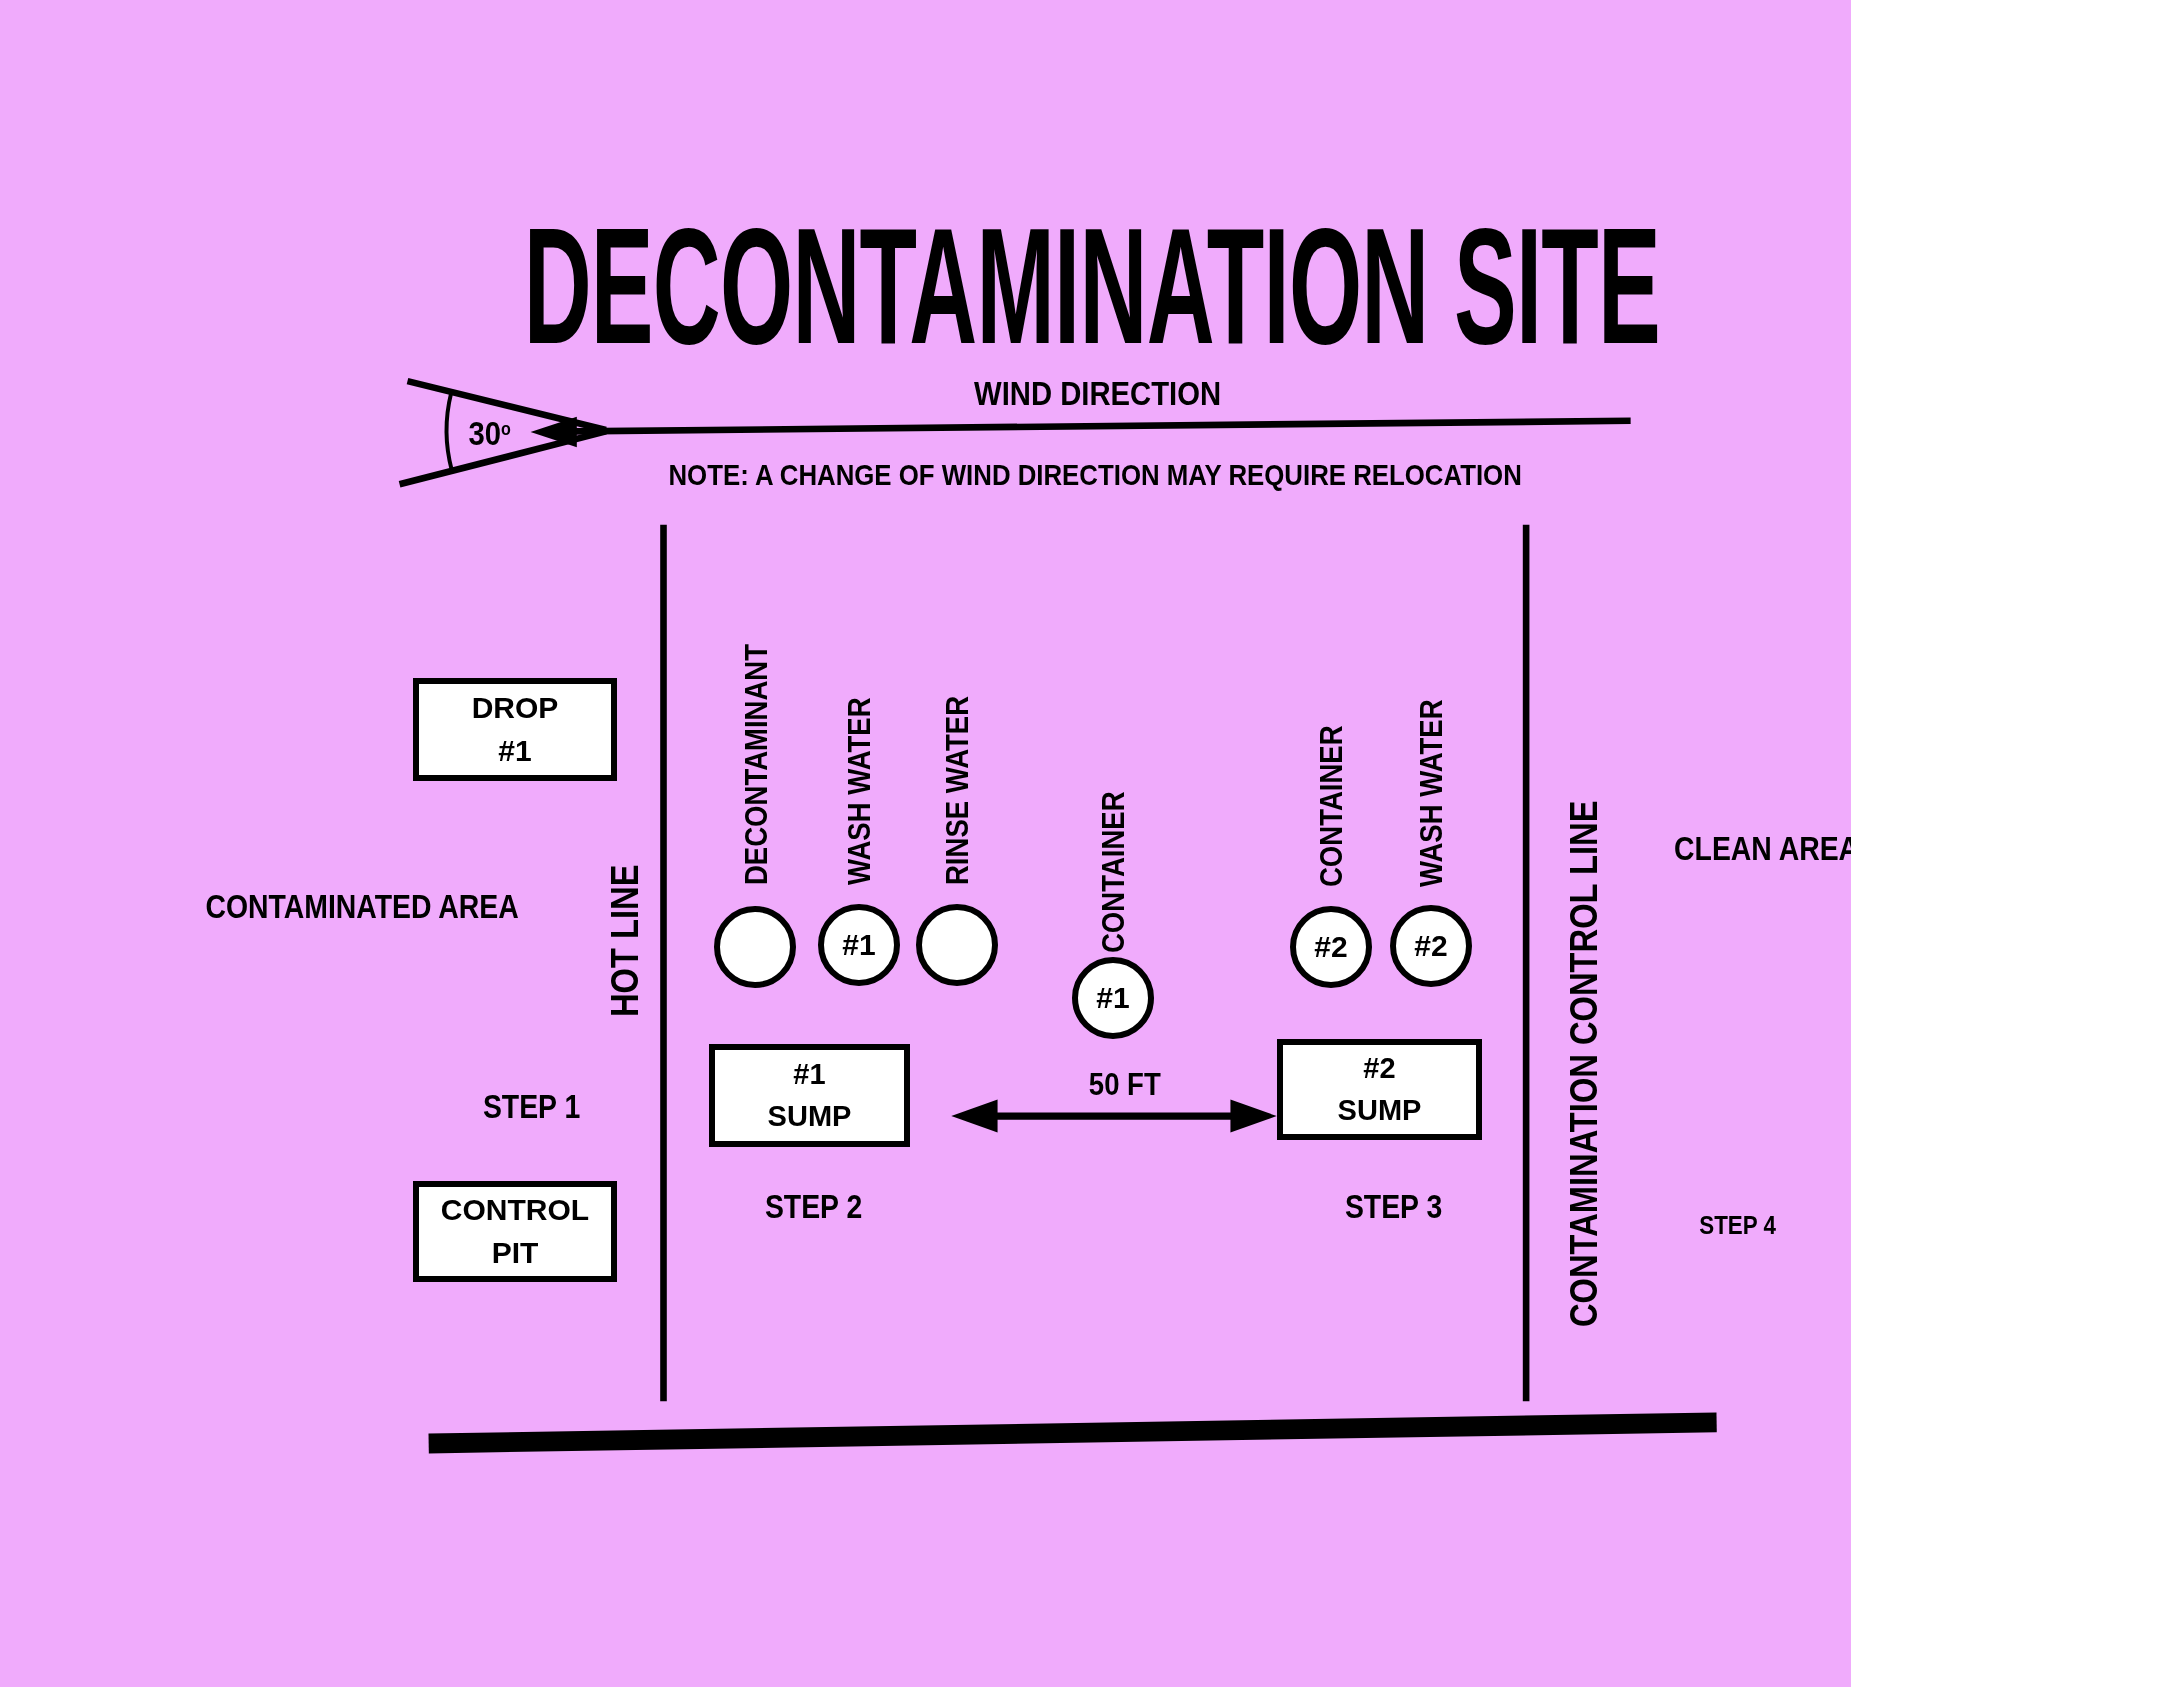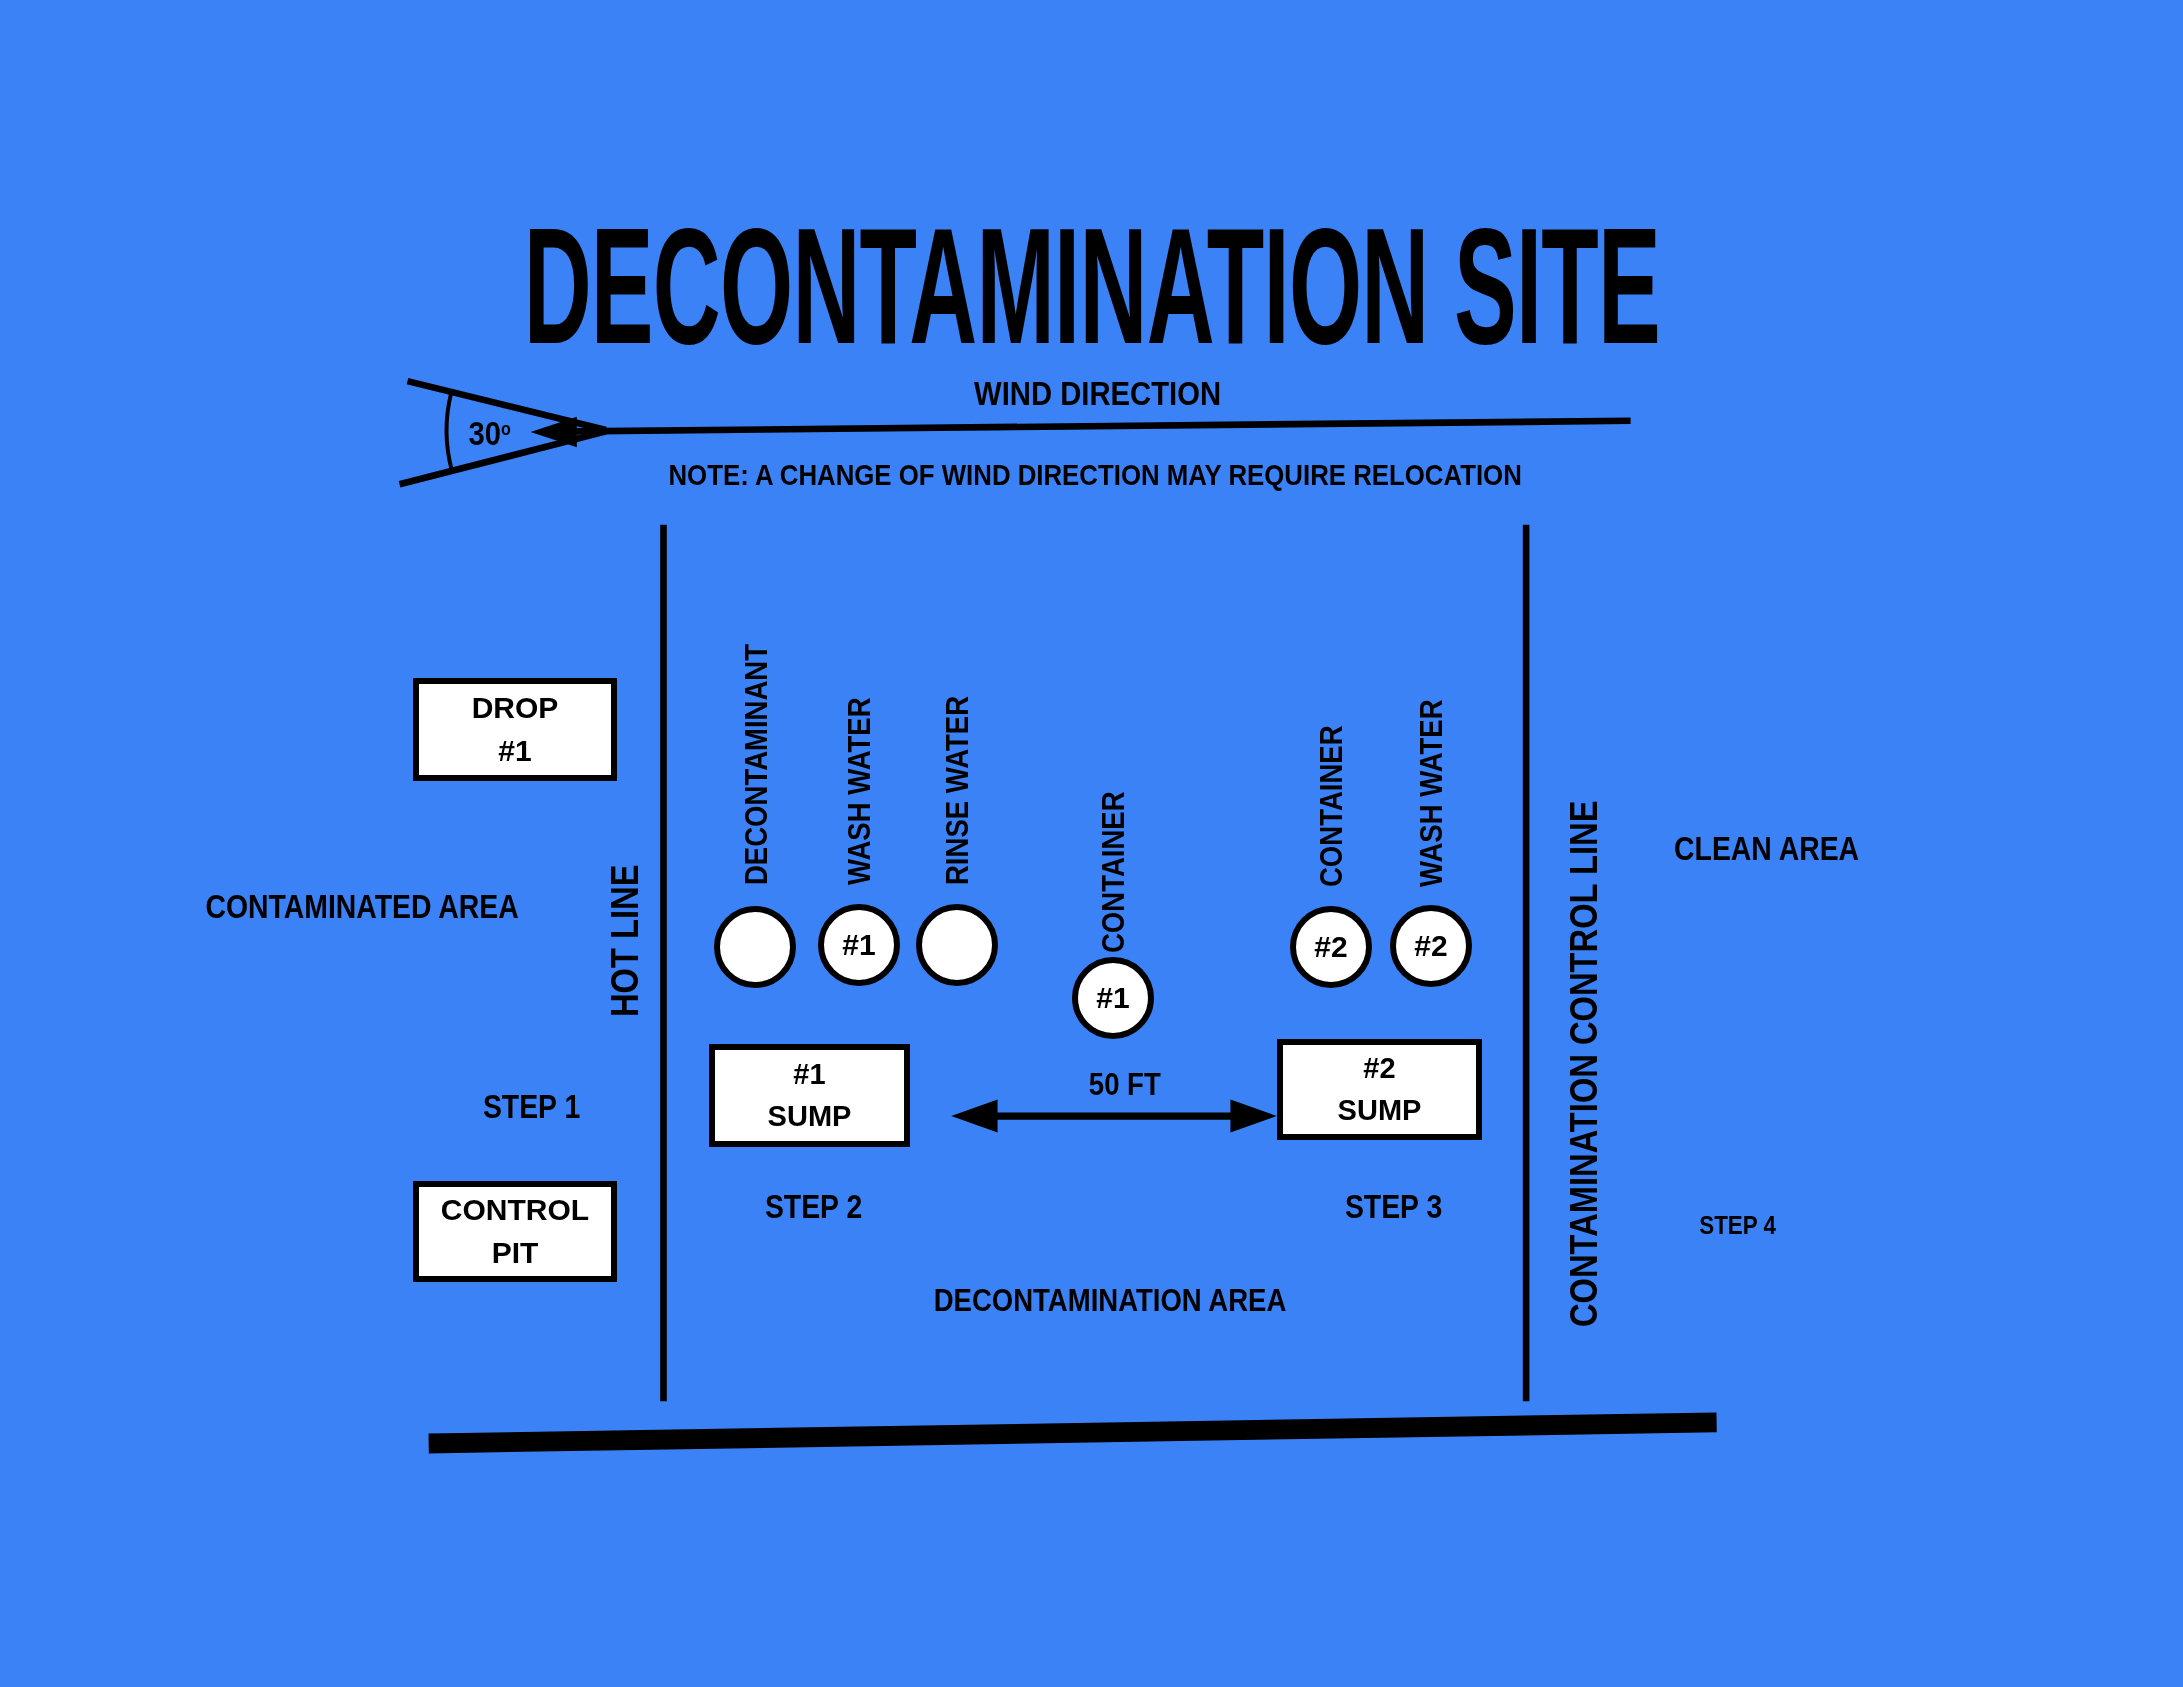--- a/index.html
+++ b/index.html
@@ -1,17 +1,17 @@
 <!DOCTYPE html>
 <html style="font-size:10.6px"><head>
 <meta charset="utf-8">
 <style>
   html,body{margin:0;padding:0;background:#ffffff;}
   .canvas{
-    position:relative;width:2183px;height:1687px;background:#3b82f6;
+    position:relative;width:1851px;height:1687px;background:#f0abfc;
     font-family:"Liberation Sans",sans-serif;color:#000;overflow:hidden;
   }
   svg.overlay{position:absolute;left:0;top:0;}
   .lbl{position:absolute;font-weight:bold;text-align:center;line-height:1.15;white-space:nowrap;}
   .cond{display:inline-block;transform:scaleX(0.86);transform-origin:50% 50%;white-space:nowrap;}
   .title{left:0;top:192px;width:2183px;font-size:165px;letter-spacing:-1.3px;}
   .squeeze{display:inline-block;transform:scaleX(0.57);transform-origin:50% 50%;white-space:nowrap;}
   .rot{
     position:absolute;font-weight:bold;white-space:nowrap;line-height:1;
     transform:rotate(-90deg);transform-origin:left top;
@@ -68,23 +68,20 @@
 
   <div class="rot" style="left:606px;top:1017px;font-size:38px;">
     <span class="cond">HOT LINE</span>
   </div>
   <div class="rot" style="left:1565px;top:1327px;font-size:38px;">
     <span class="cond">CONTAMINATION CONTROL LINE</span>
   </div>
 
   <div class="lbl" style="left:131px;top:888px;width:463px;font-size:33px;">
     <span class="cond">CONTAMINATED AREA</span>
-  </div>
-  <div class="lbl" style="left:865px;top:1282px;width:490px;font-size:32px;">
-    <span class="cond">DECONTAMINATION AREA</span>
   </div>
   <div class="lbl" style="left:1601px;top:830px;width:331px;font-size:33px;">
     <span class="cond">CLEAN AREA</span>
   </div>
 
   <div class="lbl" style="left:433px;top:1088px;width:198px;font-size:33px;">
     <span class="cond">STEP 1</span>
   </div>
   <div class="lbl" style="left:715px;top:1188px;width:198px;font-size:33px;">
     <span class="cond">STEP 2</span>

